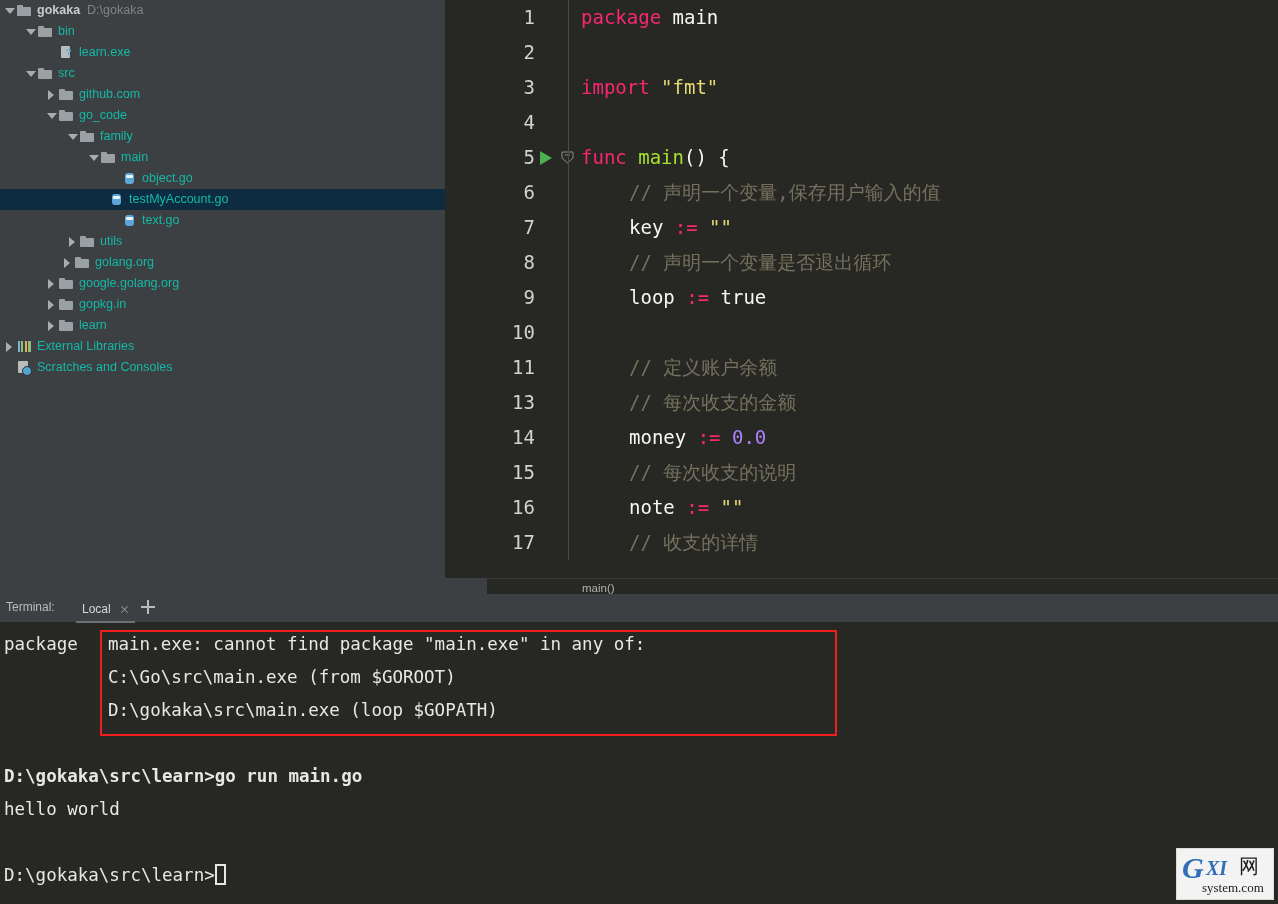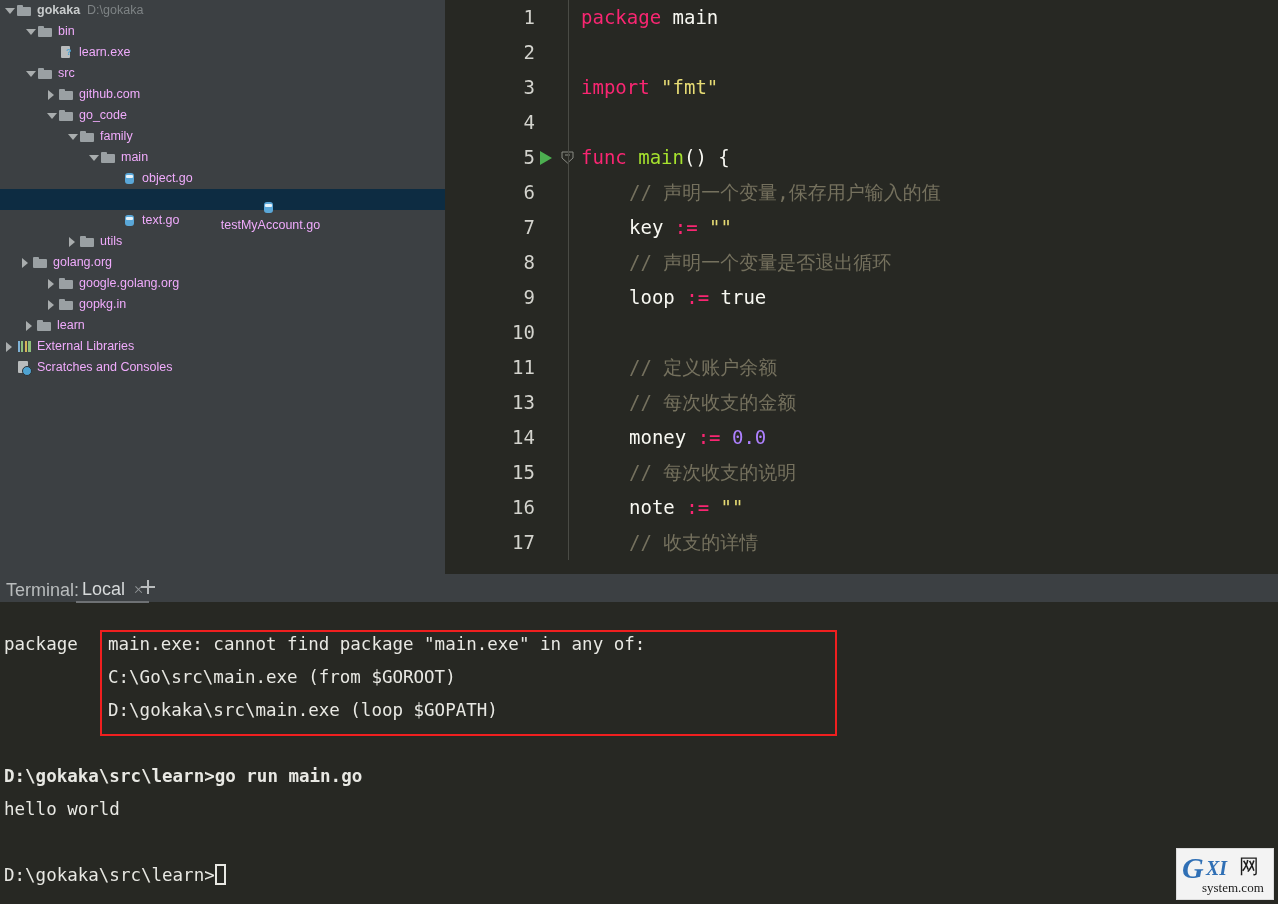--- a/index.html
+++ b/index.html
@@ -78,21 +78,21 @@
   }
   .ico.scratch::before{
     content:"";position:absolute;left:1px;top:1px;width:10px;height:12px;
     background:#b9bcbd;border-radius:1px;
   }
   .ico.scratch::after{
     content:"";position:absolute;left:5px;top:6px;width:8px;height:8px;
     background:#4fa3d1;border-radius:50%;
     border:1px solid #2e3133;
   }
-  .tree-label{color:#f0abfc;}
+  .tree-label{color:#14b8a6;}
   .tree-label.bold{font-weight:bold;color:#c8cbcc;}
   .tree-sub{color:#7e8385;margin-left:7px;}
 
   
   .editor{
     position:absolute;left:487px;top:0;width:791px;height:578px;
     background:#272823;overflow:hidden;
   }
   .code-line{
     position:relative;height:35px;line-height:35px;white-space:pre;
@@ -135,23 +135,23 @@
   }
   .breadcrumb .crumb{position:absolute;left:95px;top:3px;}
 
   
   .bc-left-filler{
     position:absolute;left:0;top:578px;width:487px;height:20px;background:#3c4043;
   }
 
   
   .term-tabbar{
-    position:absolute;left:0;top:574px;width:1278px;height:28px;
+    position:absolute;left:0;top:594px;width:1278px;height:28px;
     background:#3c4043;
-    font-size:18px;color:#b9bcbd;
+    font-size:12px;color:#b9bcbd;
   }
   .term-label{position:absolute;left:6px;top:6px;color:#b9bcbd;}
   .term-tab{
     position:absolute;left:76px;top:3px;height:24px;
     padding:0 6px;color:#d6d9da;
     border-bottom:2px solid #6e7174;
     display:flex;align-items:center;
   }
   .term-tab .tabname{line-height:20px;}
   .tab-close{
@@ -256,51 +256,51 @@
         <div class="tree-row" style="padding-left: 88px;">
           <span class="twisty open"></span>
           <span class="ico folder"></span>
           <span class="tree-label">main</span>
         </div>
         <div class="tree-row" style="padding-left: 109px;">
           <span class="twisty none"></span>
           <span class="ico gofile"></span>
           <span class="tree-label">object.go</span>
         </div>
-        <div class="tree-row selected" style="padding-left: 96px; flex-direction: column;">
+        <div class="tree-row selected" style="padding-left: 96px;">
           <span class="twisty none"></span>
           <span class="ico gofile"></span>
           <span class="tree-label">testMyAccount.go</span>
         </div>
         <div class="tree-row" style="padding-left: 109px;">
           <span class="twisty none"></span>
           <span class="ico gofile"></span>
           <span class="tree-label">text.go</span>
         </div>
         <div class="tree-row" style="padding-left: 67px;">
           <span class="twisty closed"></span>
           <span class="ico folder"></span>
           <span class="tree-label">utils</span>
         </div>
-        <div class="tree-row" style="padding-left: 20px;">
+        <div class="tree-row" style="padding-left: 62px;">
           <span class="twisty closed"></span>
           <span class="ico folder"></span>
           <span class="tree-label">golang.org</span>
         </div>
         <div class="tree-row" style="padding-left: 46px;">
           <span class="twisty closed"></span>
           <span class="ico folder"></span>
           <span class="tree-label">google.golang.org</span>
         </div>
         <div class="tree-row" style="padding-left: 46px;">
           <span class="twisty closed"></span>
           <span class="ico folder"></span>
           <span class="tree-label">gopkg.in</span>
         </div>
-        <div class="tree-row" style="padding-left: 24px;">
+        <div class="tree-row" style="padding-left: 46px;">
           <span class="twisty closed"></span>
           <span class="ico folder"></span>
           <span class="tree-label">learn</span>
         </div>
         <div class="tree-row" style="padding-left: 4px;">
           <span class="twisty closed"></span>
           <span class="ico libs"></span>
           <span class="tree-label">External Libraries</span>
         </div>
         <div class="tree-row" style="padding-left: 4px;">

